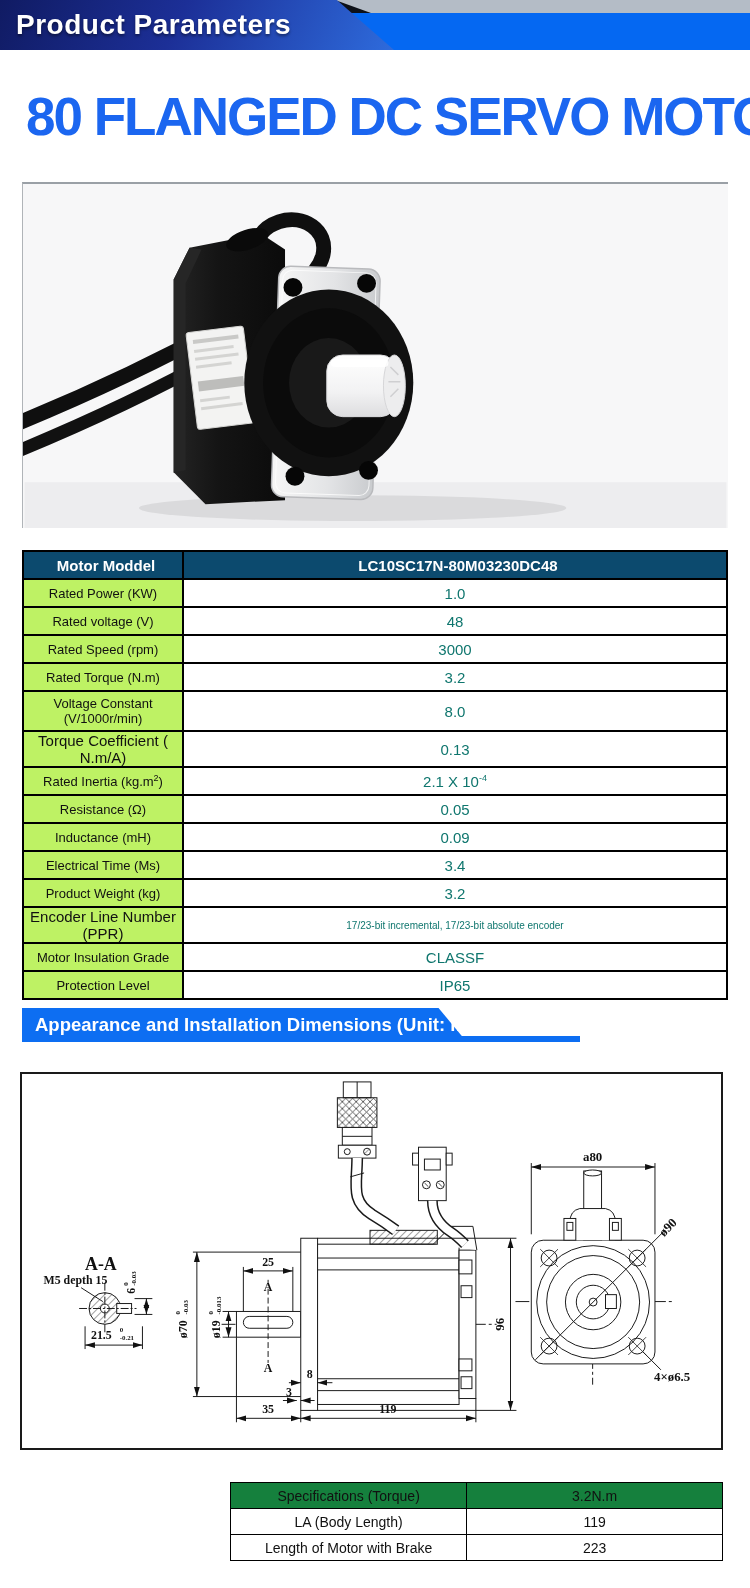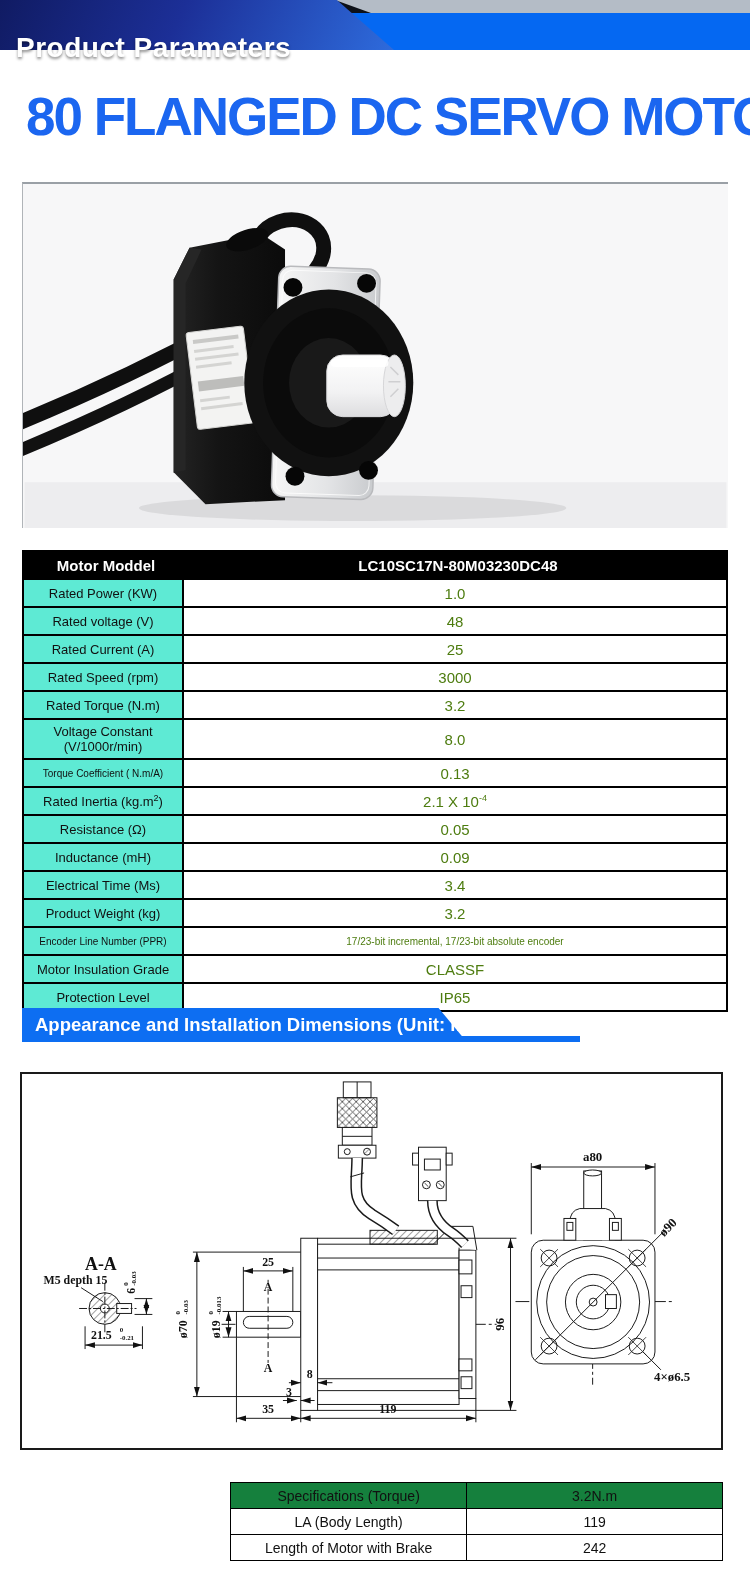--- a/index.html
+++ b/index.html
@@ -9,39 +9,39 @@
   
   .hdr{position:absolute;top:0;left:0;width:750px;height:50px;}
   .hdr-gray{position:absolute;top:0;left:0;width:750px;height:13px;background:#b4bcc6;}
   .hdr-blue{position:absolute;top:13px;left:0;width:750px;height:37px;background:#0568f2;}
   .hdr-wedge{position:absolute;top:0;left:335px;width:36px;height:13px;background:#0d1118;
              clip-path:polygon(0 0,100% 100%,0 100%);}
   .hdr-navy{position:absolute;top:0;left:0;width:394px;height:50px;
             background:linear-gradient(115deg,#101b63 0%,#1c2f97 45%,#2e6bdc 100%);
             clip-path:polygon(0 0,85.5% 0,100% 100%,0 100%);}
   .hdr-title{position:absolute;top:0;left:16px;height:50px;line-height:50px;color:#fff;
-             font-size:28px;font-weight:bold;text-shadow:0 2px 3px rgba(0,0,0,.45);letter-spacing:.5px;margin-top:23px;}
+             font-size:28px;font-weight:bold;text-shadow:0 2px 3px rgba(0,0,0,.45);letter-spacing:.5px;}
 
   
   .page-title{position:absolute;top:86px;left:26px;width:710px;font-size:53px;font-weight:bold;
               color:#1b66f0;letter-spacing:-2px;white-space:nowrap;}
 
   
   .photo{position:absolute;top:182px;left:22px;width:706px;height:346px;background:#f7f7f8;
          border-top:2px solid #9aa0a6;border-left:1px solid #b0b4b8;box-sizing:border-box;}
 
   
   table{border-collapse:collapse;}
   .spec{position:absolute;top:550px;left:22px;width:706px;table-layout:fixed;}
   .spec td{border:2px solid #000;text-align:center;vertical-align:middle;padding:0 2px;height:26px;}
-  .spec .lab{width:148px;background:#5eead4;font-size:13px;color:#111;}
-  .spec .val{font-size:15px;color:#4d7c0f;}
-  .spec tr.hdr-row td{background:#000000;color:#fff;font-weight:bold;font-size:15px;height:26px;padding-left:8px;}
+  .spec .lab{width:148px;background:#bef264;font-size:13px;color:#111;}
+  .spec .val{font-size:15px;color:#0f766e;}
+  .spec tr.hdr-row td{background:#0c4a6e;color:#fff;font-weight:bold;font-size:15px;height:26px;padding-left:8px;}
   .spec tr.tall td{height:38px;}
-  .spec .small{font-size:10px;}
+  .spec .small{font-size:15px;}
   .spec .two-line span{display:block;line-height:15px;}
   sup.sp{font-size:9px;vertical-align:super;line-height:0;}
 
   
   .banner2{position:absolute;top:1008px;left:22px;width:558px;height:34px;}
   .banner2 .trap{position:absolute;top:0;left:0;width:706px;height:34px;background:#0d6ef2;
                  clip-path:polygon(0 0,59% 0,63% 100%,0 100%);}
   .banner2 .tail{position:absolute;bottom:0;left:60%;right:0;height:6px;background:#0d6ef2;}
   .banner2 .txt{position:absolute;top:0;left:13px;height:34px;line-height:34px;color:#fff;
                 font-size:18.5px;font-weight:bold;}
@@ -143,24 +143,20 @@
     </tr>
     <tr>
       <td class="lab">Rated Power (KW)</td>
       <td class="val">1.0</td>
     </tr>
     <tr>
       <td class="lab">Rated voltage (V)</td>
       <td class="val">48</td>
     </tr>
     <tr>
-      <td class="lab">Rated Current (A)</td>
-      <td class="val">25</td>
-    </tr>
-    <tr>
       <td class="lab">Rated Speed (rpm)</td>
       <td class="val">3000</td>
     </tr>
     <tr>
       <td class="lab">Rated Torque (N.m)</td>
       <td class="val">3.2</td>
     </tr>
     <tr class="tall">
       <td class="lab two-line">
         <span>Voltage Constant</span>
@@ -393,18 +389,18 @@
         <tr class="g">
       <td class="c1">Specifications (Torque)</td>
       <td>3.2N.m</td>
     </tr>
     <tr>
       <td class="c1">LA (Body Length)</td>
       <td>119</td>
     </tr>
     <tr>
       <td class="c1">Length of Motor with Brake</td>
-      <td>242</td>
+      <td>223</td>
     </tr>
   </tbody>
     </table>
 
 </div>
 
 </body></html>

